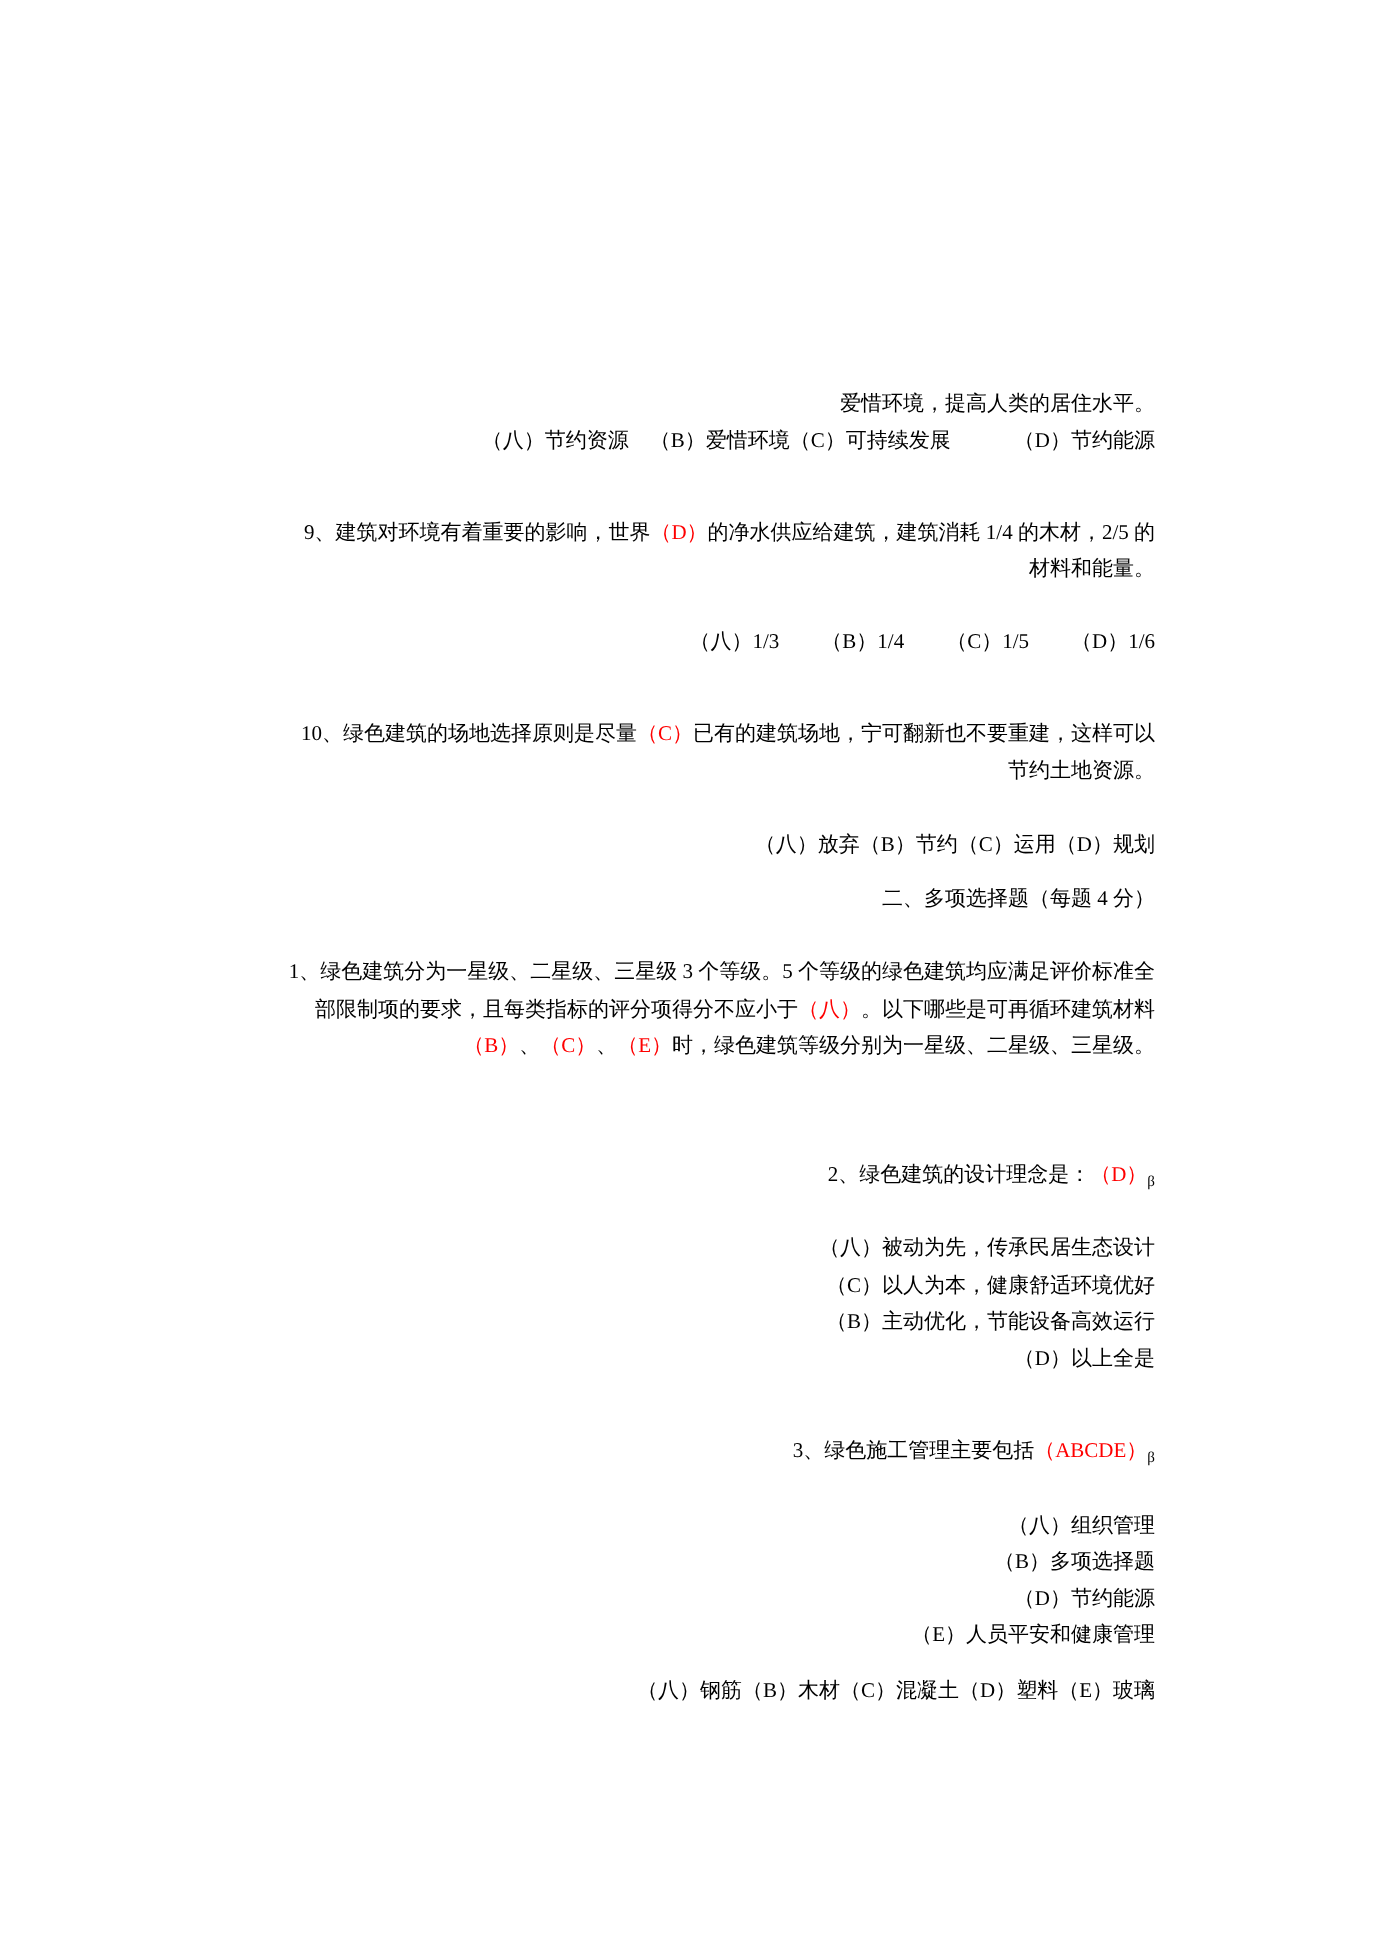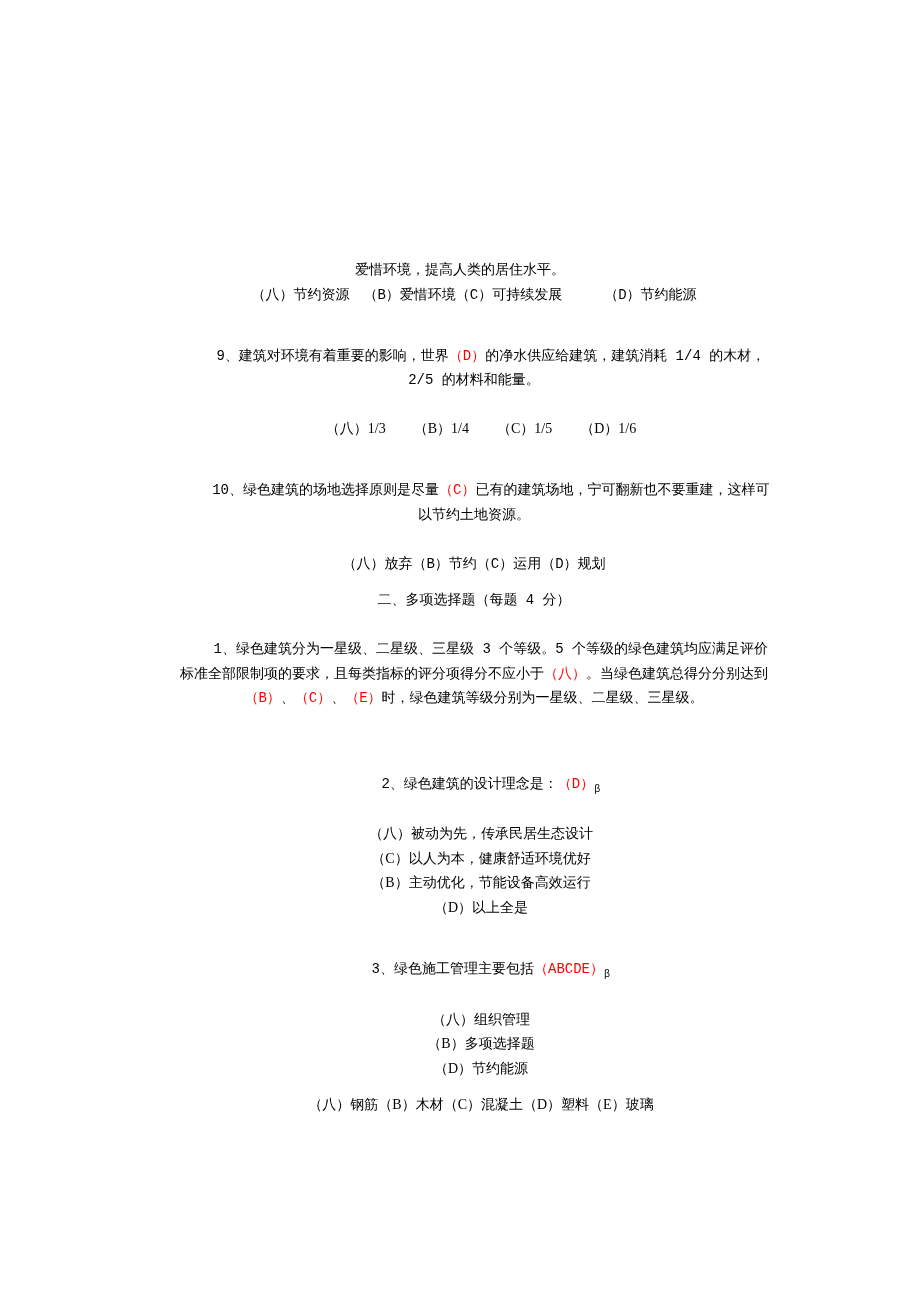--- a/index.html
+++ b/index.html
@@ -11,25 +11,25 @@
     line-height: 1.75;
     color: #000000;
   }
   .page {
     width: 920px;
     min-height: 1301px;
     box-sizing: border-box;
     padding: 258px 150px 100px 150px;
   }
   .line {
-    text-align: center;
+    text-align: right;
     white-space: pre-wrap;
     word-break: break-all;
   }
-  .indent1 { padding-left: 2em; font-family: Liberation Mono, monospace; }
+  .indent1 { padding-left: 2em; }
   .indent2 { padding-left: 3em; }
   .red { color: #ff0000; }
   .spacer { height: 12px; }
   .sub { font-size: 10px; vertical-align: sub; }
 </style>
 </head>
 <body>
 
 <div class="page">
 
@@ -47,41 +47,42 @@
 
   <div class="line indent1">
     <span>10、绿色建筑的场地选择原则是尽量</span><span class="red">（C）</span><span>已有的建筑场地，宁可翻新也不要重建，这样可以节约土地资源。</span>
   </div>
   <div class="line indent1">（八）放弃（B）节约（C）运用（D）规划</div>
 
   <div class="spacer"></div>
 
   <div class="line indent1">二、多项选择题（每题 4 分）</div>
   <div class="line indent1">
-    <span>1、绿色建筑分为一星级、二星级、三星级 3 个等级。5 个等级的绿色建筑均应满足评价标准全部限制项的要求，且每类指标的评分项得分不应小于</span><span class="red">（八）</span><span>。当绿色建筑总得分分别达到</span><span class="red">（B）</span><span>、</span><span class="red">（C）</span><span>、</span><span class="red">（E）</span><span>时，绿色建筑等级分别为一星级、二星级、三星级。</span>
+    <span>1、绿色建筑分为一星级、二星级、三星级 3 个等级。5 个等级的绿色建筑均应满足评价标准全部限制项的要求，且每类指标的评分项得分不应小于</span><span class="red">（八）</span><span>。以下哪些是可再循环建筑材料</span><span class="red">（B）</span><span>、</span><span class="red">（C）</span><span>、</span><span class="red">（E）</span><span>时，绿色建筑等级分别为一星级、二星级、三星级。</span>
   </div>
 
   <div class="spacer"></div>
 
   <div class="line indent1">
     <span>2、绿色建筑的设计理念是：</span><span class="red">（D）</span><span class="sub">β</span>
   </div>
   <div class="line indent2">（八）被动为先，传承民居生态设计</div>
   <div class="line indent2">（C）以人为本，健康舒适环境优好</div>
   <div class="line indent2">（B）主动优化，节能设备高效运行</div>
   <div class="line indent2">（D）以上全是</div>
 
   <div class="spacer"></div>
 
   <div class="line indent1">
     <span>3、绿色施工管理主要包括</span><span class="red">（ABCDE）</span><span class="sub">β</span>
   </div>
   <div class="line indent2">（八）组织管理</div>
   <div class="line indent2">（B）多项选择题</div>
   <div class="line indent2">（D）节约能源</div>
+  <div class="line indent2">（E）人员平安和健康管理</div>
 
   <div class="spacer"></div>
 
   <div class="line indent2">（八）钢筋（B）木材（C）混凝土（D）塑料（E）玻璃</div>
 
   <div class="spacer"></div>
 
   <div class="line indent1">
     
   </div>

